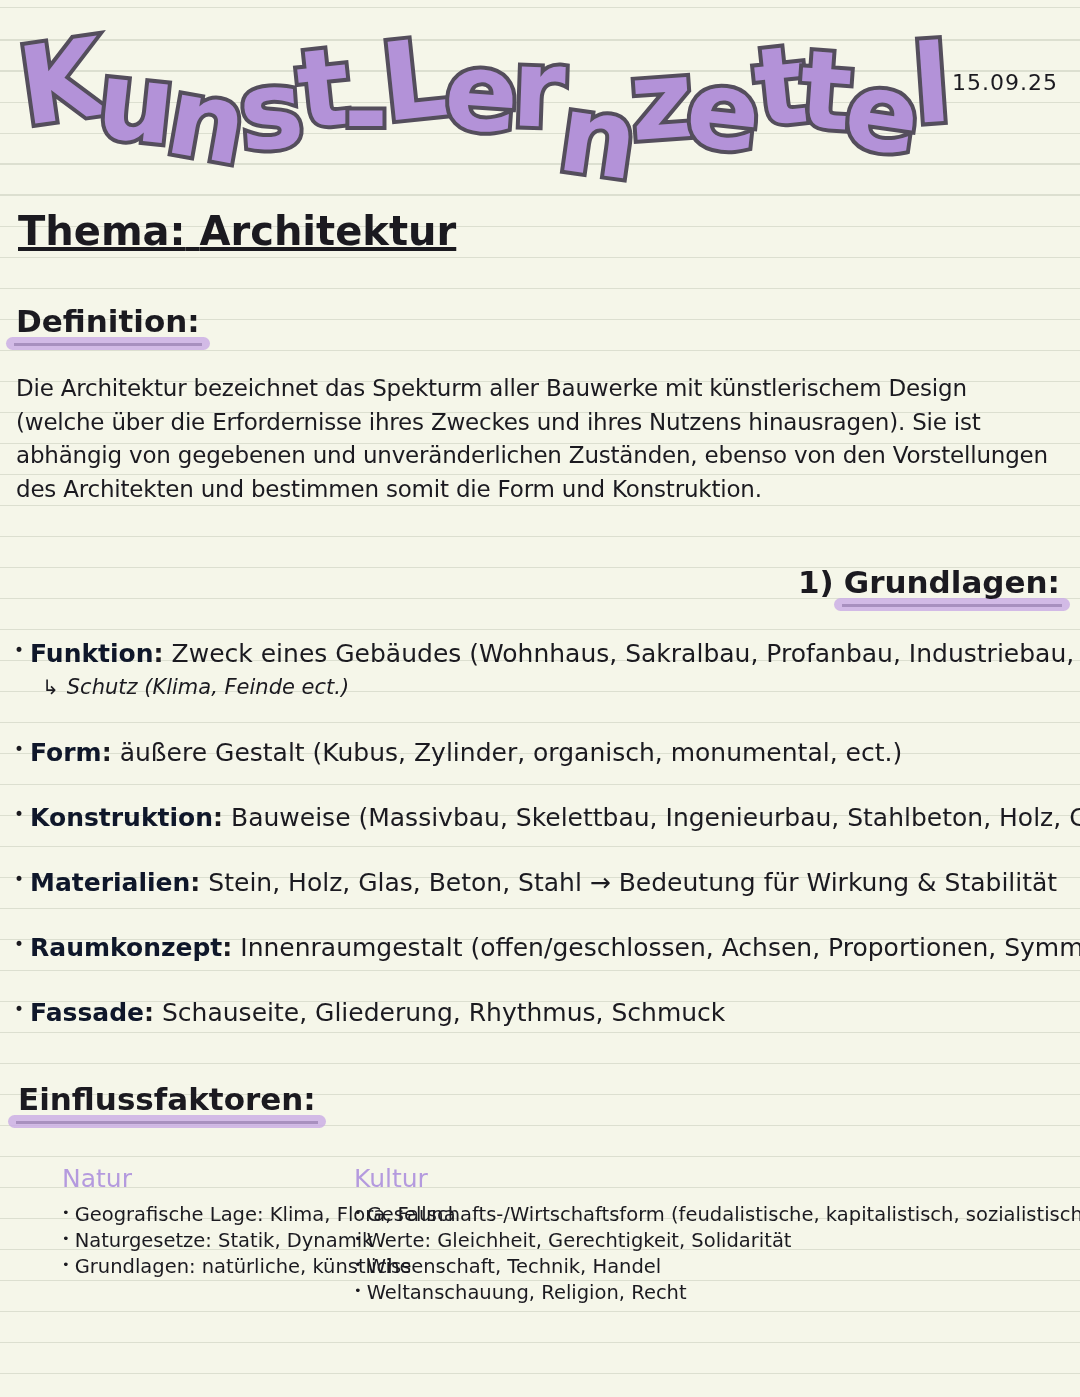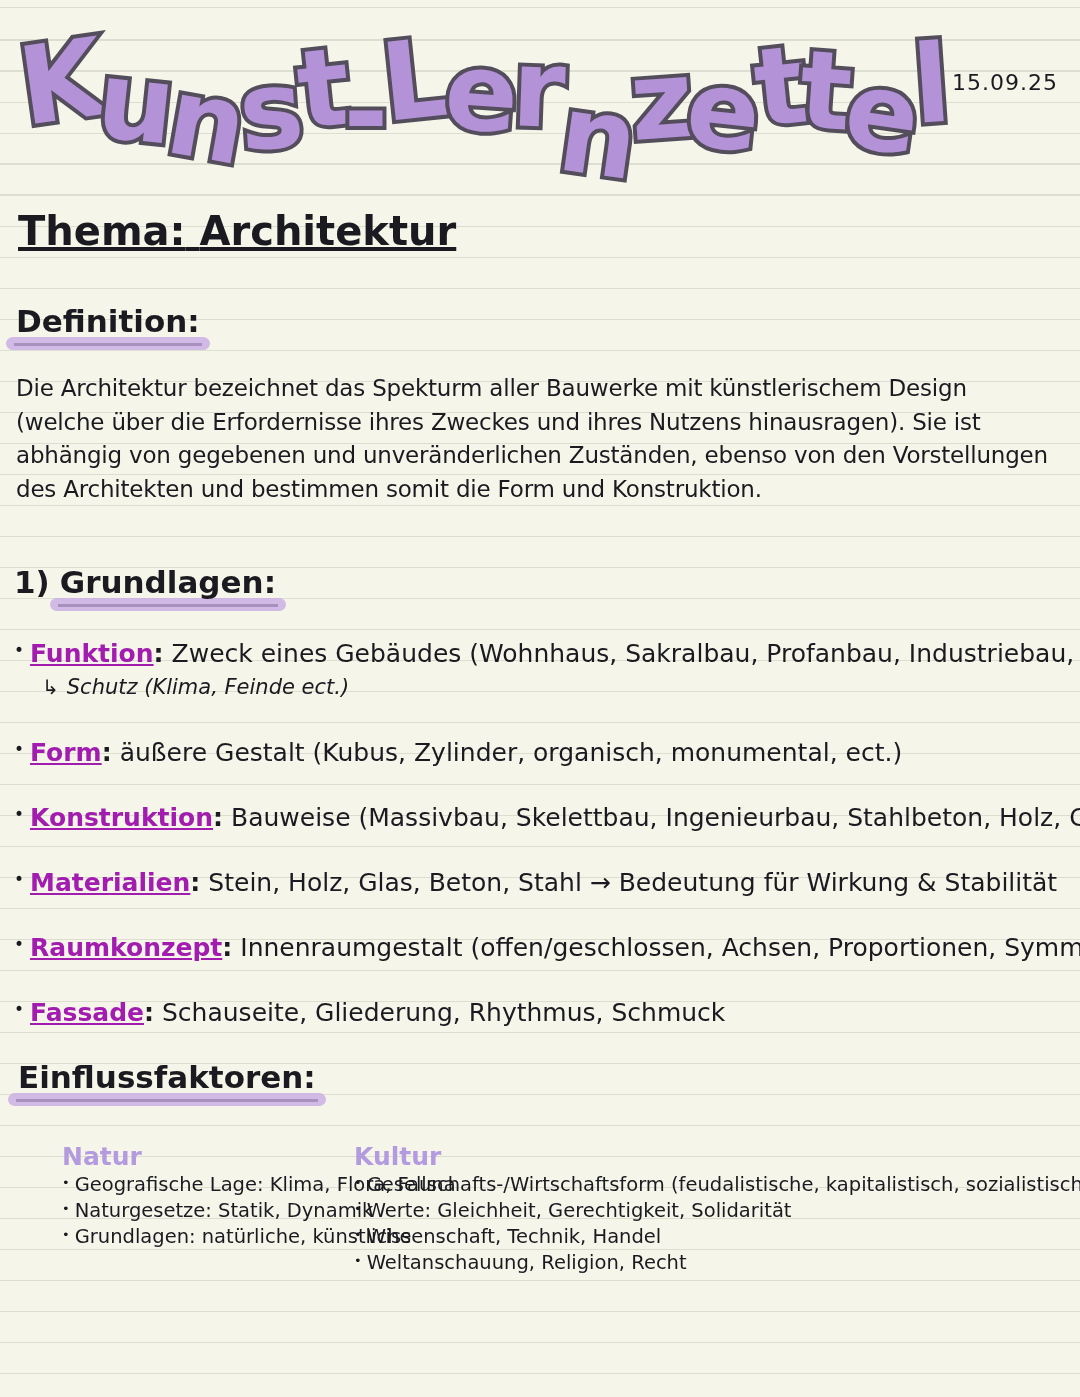--- a/index.html
+++ b/index.html
@@ -52,39 +52,39 @@
   .section-prefix { margin-right: 8px; font-weight: 600; }
 
   
   .definition-text {
     margin: 26px 2px 0 2px;
     font-size: 23px; line-height: 33.5px; font-weight: 500;
     letter-spacing: -0.2px;
   }
 
   
-  .grundlagen-heading { margin-top: 58px; }
+  .grundlagen-heading { margin-top: 58px; text-align: right; }
   .g-list { margin-top: 10px; }
   .g-item { margin-top: 30px; font-size: 25px; font-weight: 500; white-space: nowrap; }
   .g-item.first { margin-top: 32px; }
   .g-item.gap { margin-top: 36px; }
   .bullet { font-size: 17px; vertical-align: 6px; margin-right: 6px; }
-  .term { color: #a21caf; font-weight: 700; text-decoration: underline; }
+  .term { color: #0f172a; font-weight: 700; }
   .sep { color: #1b1a20; font-weight: 700; margin-right: 8px; }
   .sub-list { margin: 4px 0 0 28px; }
   .sub-item { font-size: 21px; line-height: 30px; font-weight: 500; font-style: italic; }
   .arrow { margin-right: 8px; font-size: 20px; }
 
   
-  .einfluss-heading { margin-top: 32px; margin-left: 2px; }
+  .einfluss-heading { margin-top: 54px; margin-left: 2px; }
   .columns { display: flex; margin-top: 40px; }
   .col { }
   .col-natur { margin-left: 48px; width: 292px; flex: 0 0 auto; }
   .col-kultur { margin-left: 0; flex: 1; }
-  .col-title { color: #b49ade; font-size: 25px; font-weight: 700; }
+  .col-title { color: #b49ade; font-size: 25px; font-weight: 400; margin-bottom: 8px; }
   .col-item { font-size: 19.5px; line-height: 24px; font-weight: 500; white-space: nowrap; }
   .col-item .bullet { font-size: 13px; vertical-align: 4px; margin-right: 5px; }
 </style>
 </head>
 <body>
 
 <div class="page">
 
   <div class="title-row">
     <div class="bubble-title"><span style="transform: translateY(4px) rotate(-8deg);">K</span><span style="transform: translateY(24px) rotate(6deg);">u</span><span style="transform: translateY(42px) rotate(10deg);">n</span><span style="transform: translateY(32px) rotate(-4deg);">s</span><span style="transform: translateY(10px) rotate(-6deg);">t</span><span style="transform: translateY(34px) rotate(0deg);">-</span><span style="transform: translateY(2px) rotate(-6deg);">L</span><span style="transform: translateY(14px) rotate(4deg);">e</span><span style="transform: translateY(10px) rotate(2deg);">r</span><span style="transform: translateY(58px) rotate(8deg);">n</span><span style="transform: translateY(22px) rotate(-4deg);">z</span><span style="transform: translateY(32px) rotate(6deg);">e</span><span style="transform: translateY(8px) rotate(-6deg);">t</span><span style="transform: translateY(12px) rotate(4deg);">t</span><span style="transform: translateY(34px) rotate(8deg);">e</span><span style="transform: translateY(6px) rotate(-4deg);">l</span></div>

